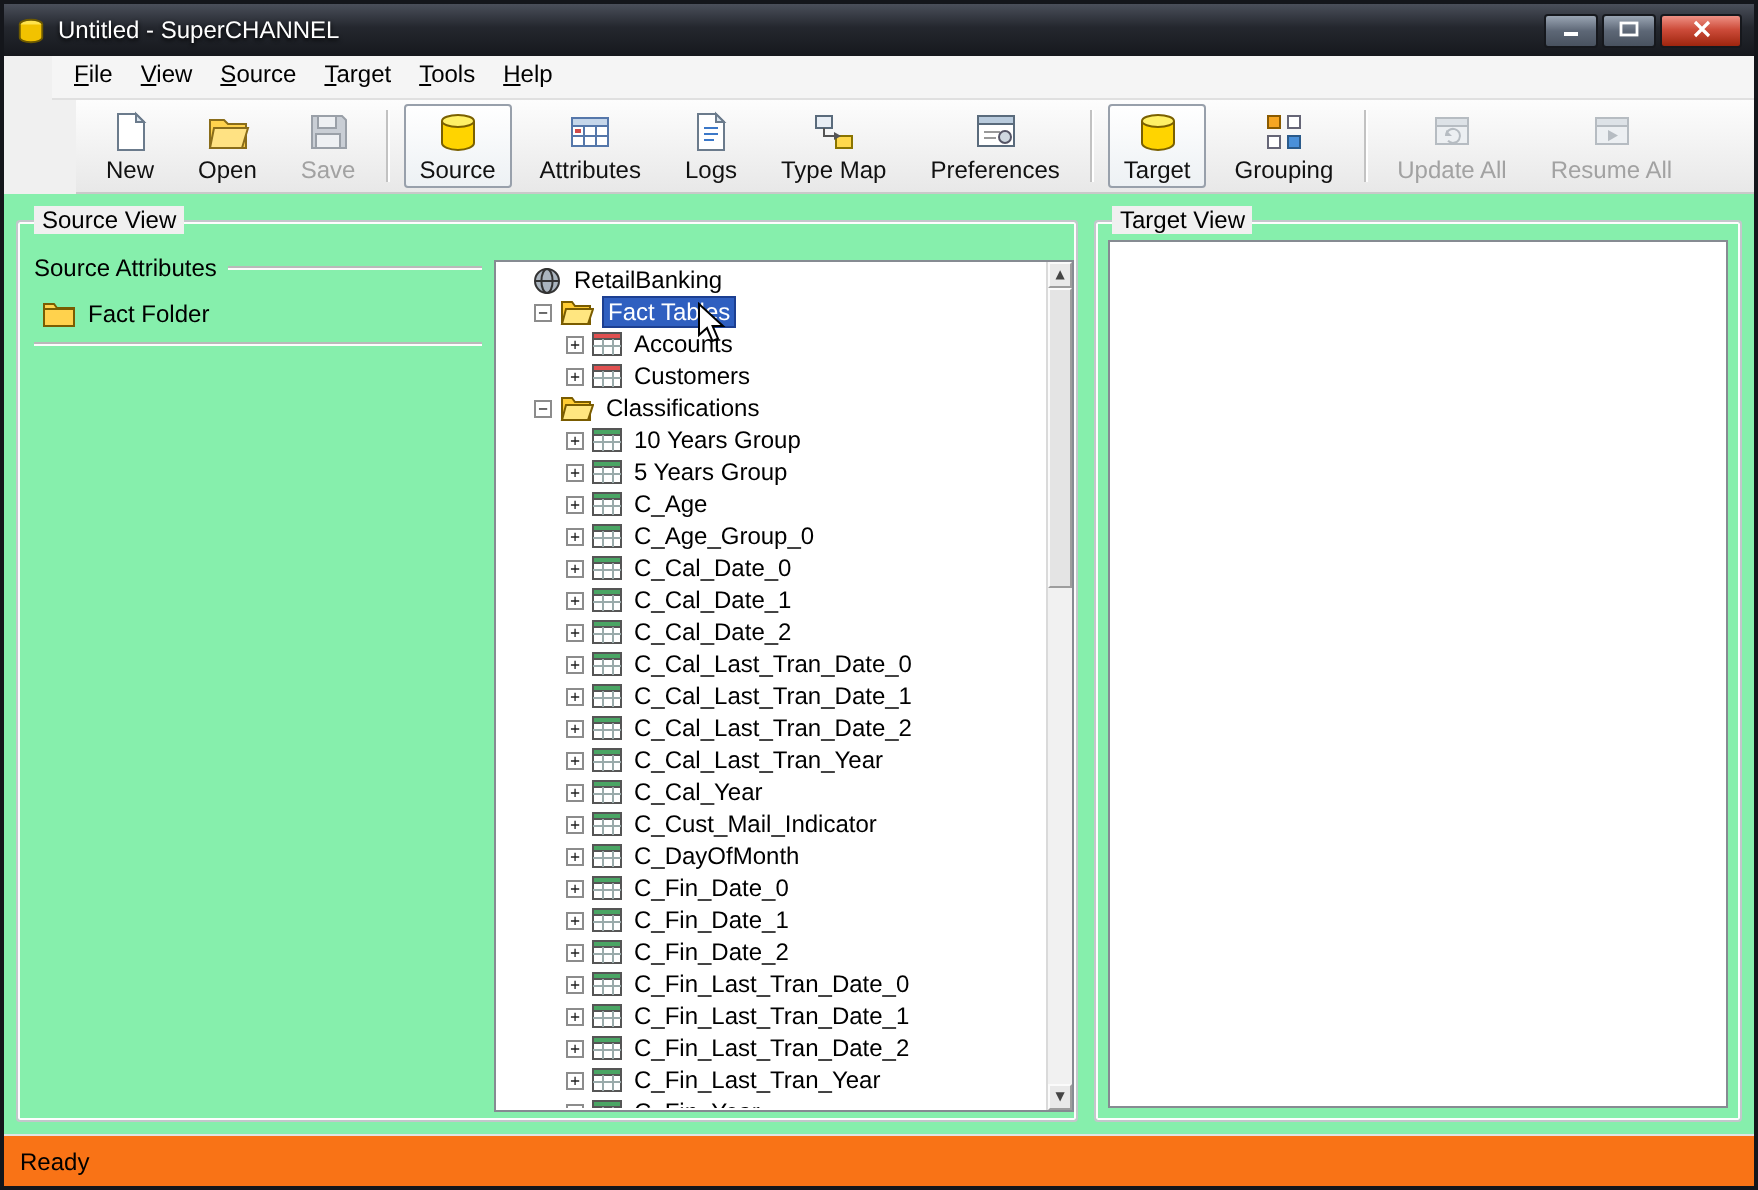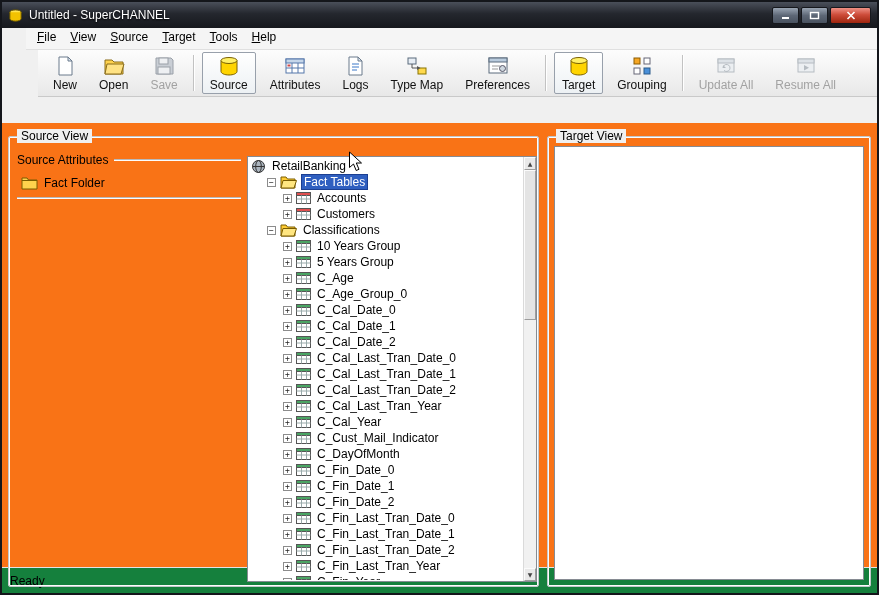--- a/index.html
+++ b/index.html
@@ -32,21 +32,21 @@
             padding:2px 7px; margin:0 3px; font-size:12px; color:#111;
             border:1px solid transparent; border-radius:2px; height:42px; white-space:nowrap; flex:0 0 auto; }
   .tb-btn.selected { border-color:#98a0ab; background:linear-gradient(#ffffff,#edf1f4); }
   .tb-btn.disabled { color:#a2a2a2; }
   .tb-icon { height:22px; display:flex; align-items:center; }
   .tb-label { margin-top:1px; }
   .tb-sep { width:2px; height:36px; border-left:1px solid #c2c2c2; border-right:1px solid #ffffff;
             margin:0 4px; flex:0 0 auto; }
 
   
-  .main { flex:1 1 auto; position:relative; background:#f97316;margin-top:26px; }
+  .main { flex:1 1 auto; position:relative; background:#86efac; }
   .groupbox { position:absolute; border:1px solid #c3c7cb; border-radius:2px;
               box-shadow:inset 0 0 0 1px #fdfdfd; }
   .legend { position:absolute; top:-8px; left:8px; background:#f0f0f0; padding:0 4px; font-size:12px; }
   #sourceView { left:6px; top:13px; width:531px; height:451px; }
   #targetView { left:545px; top:13px; width:324px; height:451px; }
 
   .src-attrs { position:absolute; left:8px; top:16px; width:224px; }
   .legend-row { display:flex; align-items:center; font-size:12px; }
   .legend-row .etch { flex:1 1 auto; margin-left:6px; }
   .etch { height:2px; border-top:1px solid #b9b9b9; border-bottom:1px solid #fcfcfc; }
@@ -70,21 +70,21 @@
             color:#444; font-size:6px; line-height:11px; text-align:center;
             font-family:"DejaVu Sans",sans-serif; }
   .sb-btn.up { top:0; } .sb-btn.down { bottom:0; }
   .sb-thumb { position:absolute; left:0; top:13px; width:12px; height:150px; background:#e4e4e4;
               border:1px solid; border-color:#fbfbfb #9d9d9d #9d9d9d #fbfbfb; }
 
   .target-area { position:absolute; left:6px; top:9px; right:6px; bottom:6px;
                  background:#fff; border:1px solid #868b92; }
 
   
-  .statusbar { height:26px; flex:0 0 auto; border-top:1px solid #e3e3e3; background:#15803d;
+  .statusbar { height:26px; flex:0 0 auto; border-top:1px solid #e3e3e3; background:#f97316;
                display:flex; align-items:center; padding-left:8px; font-size:12px; }
 
   .cursor { position:absolute; left:346px; top:149px; z-index:10; pointer-events:none; }
 </style>
 </head>
 <body>
 
 <div class="window">
 
   <div class="titlebar">
@@ -269,21 +269,21 @@
                 </svg>
               </span>
               <span>Fact Folder</span>
             </div>
           </div>
         <div class="etch"></div>
       </div>
 
       <div class="tree-panel">
         <div class="tree-rows" id="treeRows">
-            <div class="tree-row" style="padding-left: 2px;">
+            <div class="tree-row" style="padding-left: 17px;">
               <span class="node-icon">
                 <svg width="15" height="15" viewBox="0 0 15 15">
                   <circle cx="7.5" cy="7.5" r="6" fill="#aab4be" stroke="#333"></circle>
                   <ellipse cx="7.5" cy="7.5" rx="2.8" ry="6" fill="none" stroke="#333"></ellipse>
                   <path d="M1.5 7.5h12" stroke="#333" fill="none"></path>
                 </svg>
               </span>
               <span class="node-label">RetailBanking</span>
             </div>
             <div class="tree-row" style="padding-left: 18px;">

